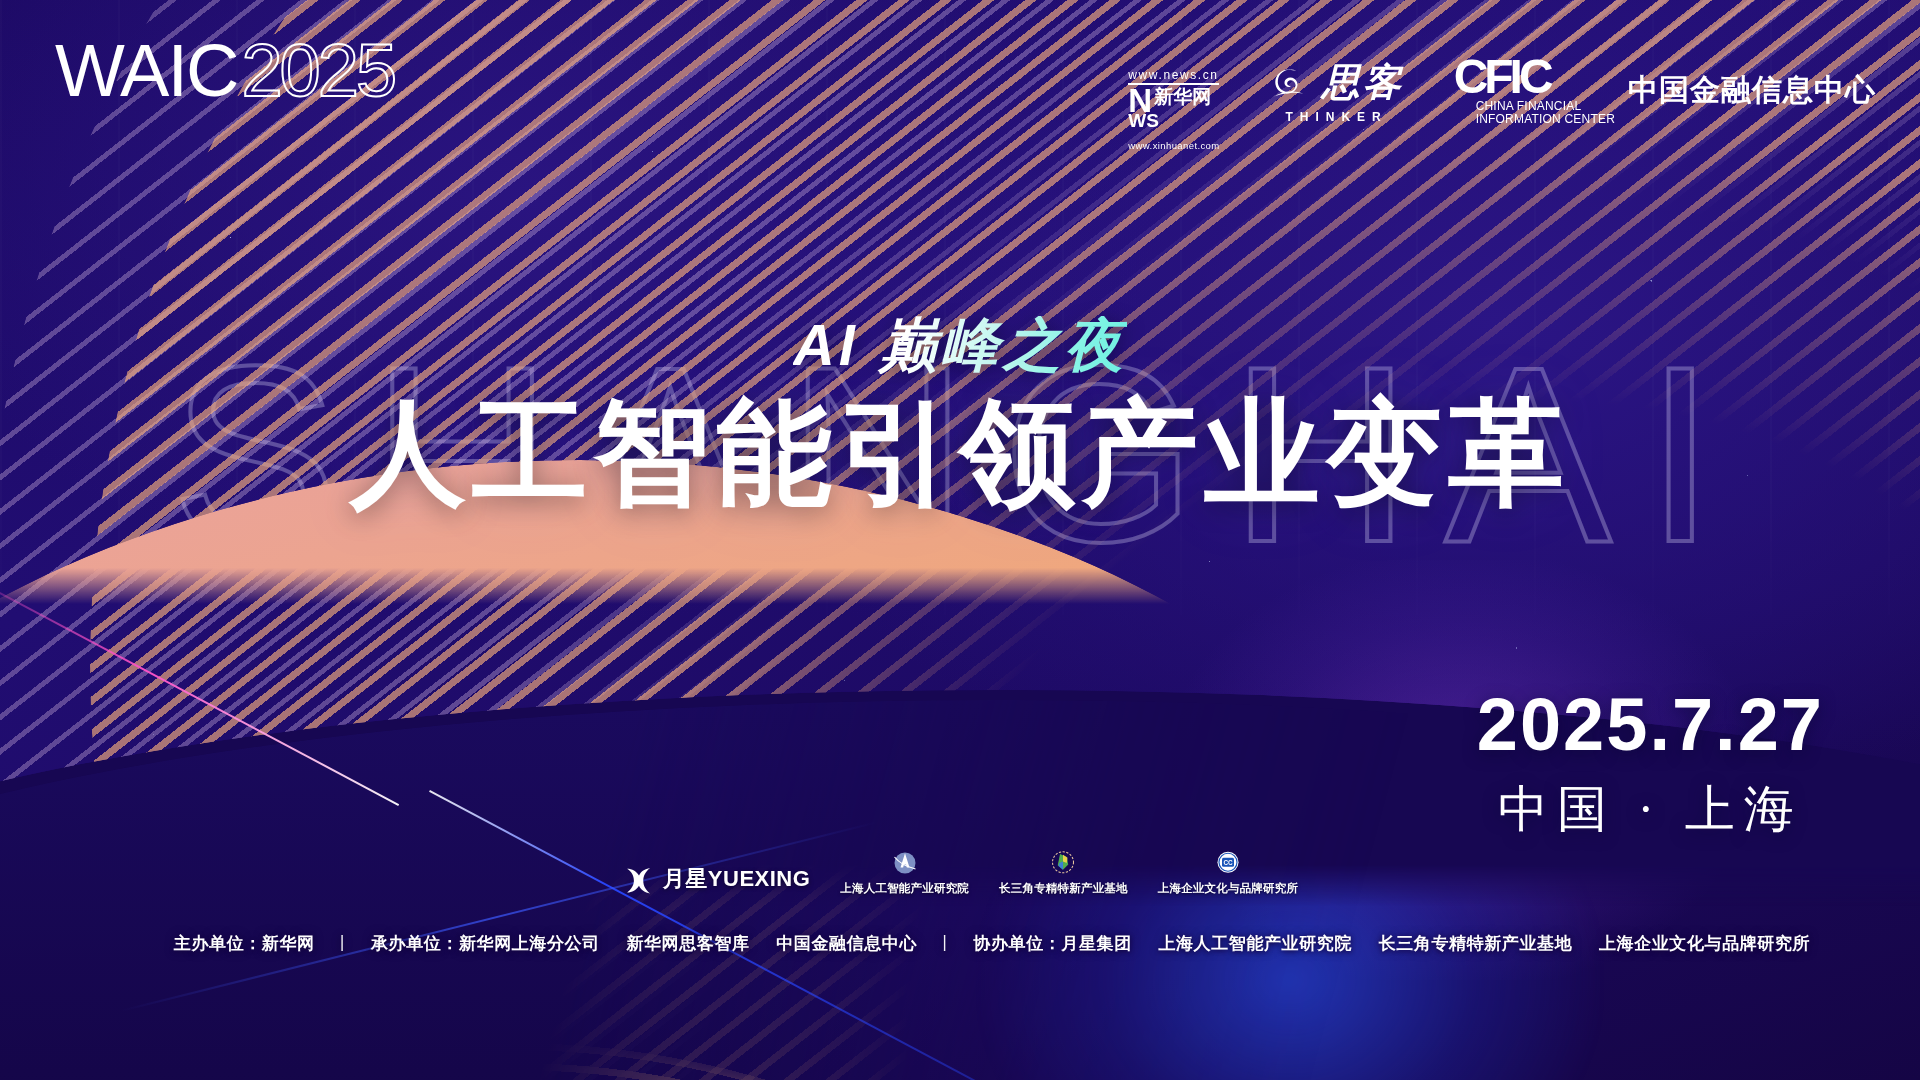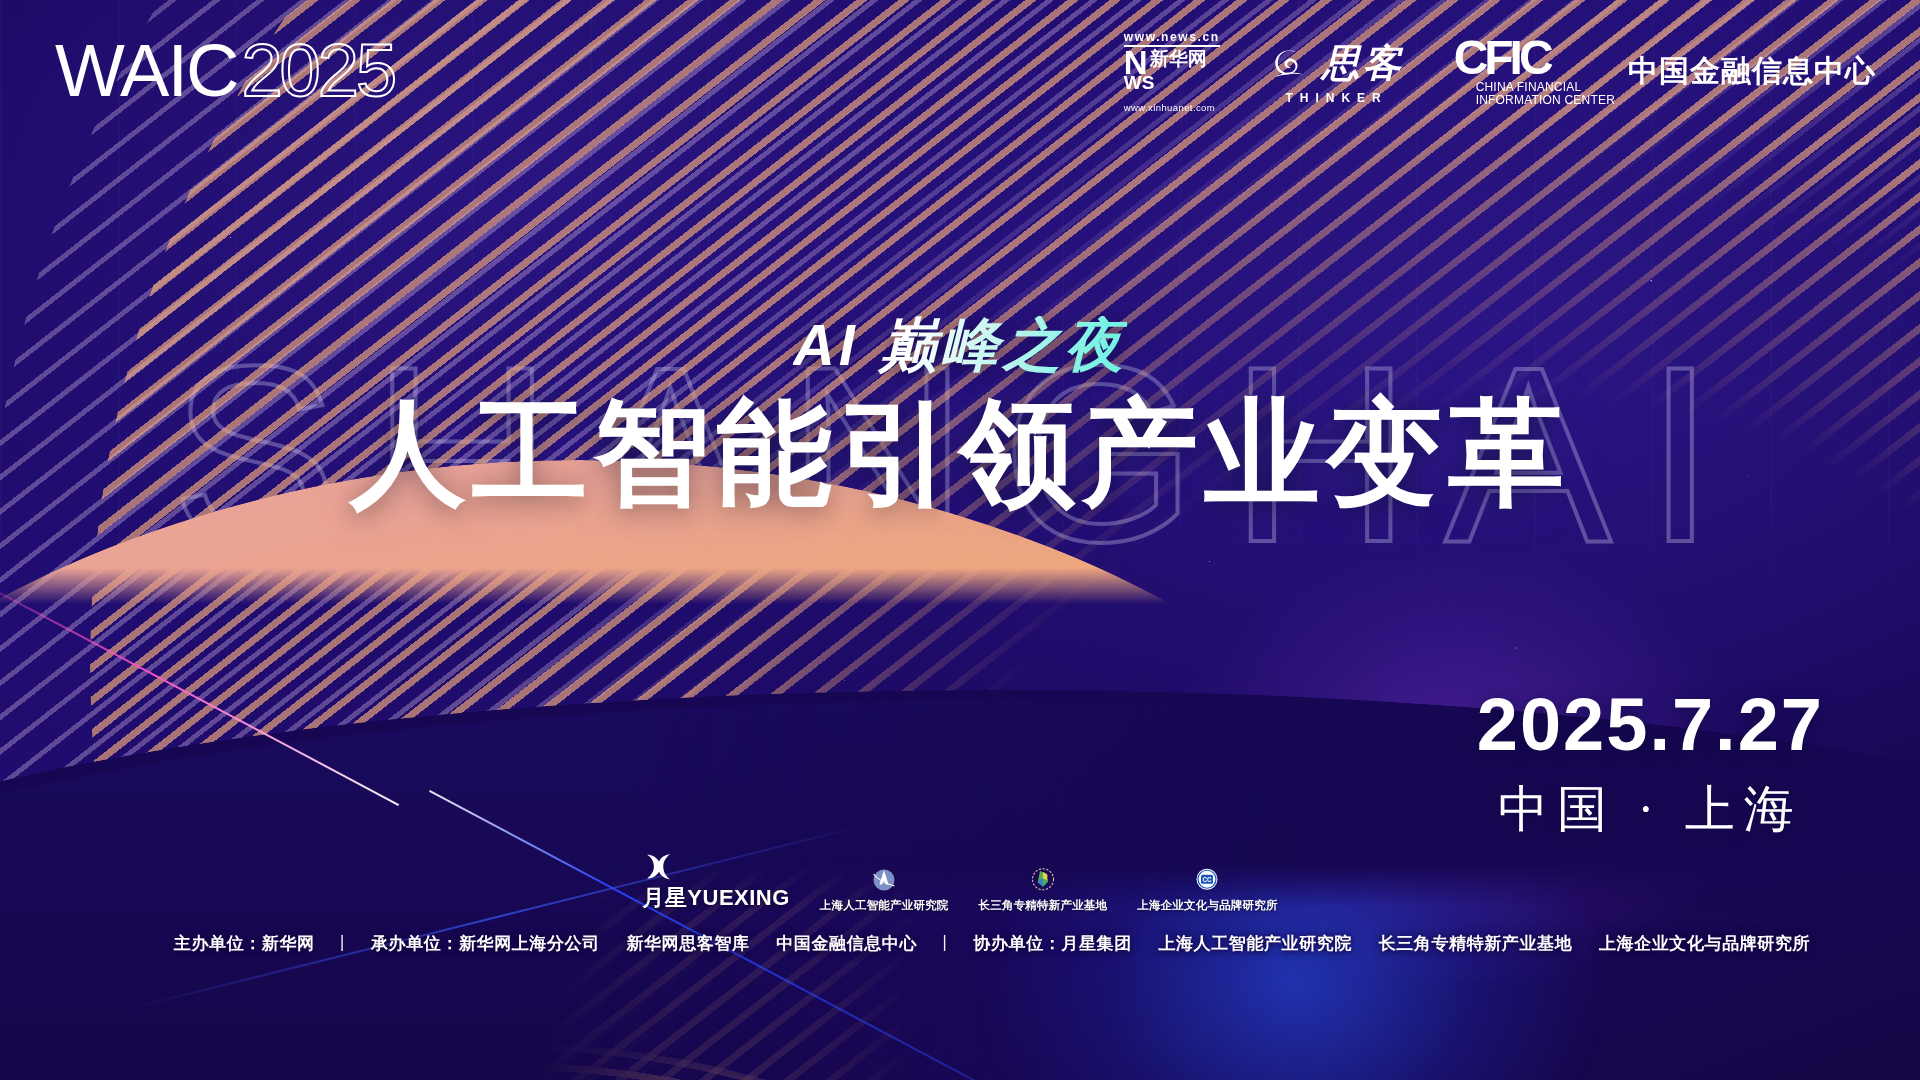--- a/index.html
+++ b/index.html
@@ -218,22 +218,22 @@
 
   #partner-logos {
     position:absolute; right:44px; top:30px;
     display:flex; align-items:center; gap:50px;
   }
   .plogo { display:flex; align-items:center; color:#fff; }
 
   
   #logo-xinhua { flex-direction:column; align-items:flex-start; }
   #xh-url-top {
-    font-size:12px; letter-spacing:1.6px; color:#fff; font-weight:700;
-    border-bottom:2px solid #fff; padding-bottom:1px; margin-bottom:2px;
+    font-size:12px; letter-spacing:1.6px; color:#fff; font-weight:400;
+    border-bottom:2px solid #fff; padding-bottom:1px; margin-bottom:2px;margin-top:38px;
   }
   #xh-mid { display:flex; align-items:flex-start; gap:2px; }
   #xh-N { font-size:33px; font-weight:800; line-height:.86; color:#fff; font-family:"Liberation Sans",sans-serif; }
   #xh-cn { font-size:19px; font-weight:700; line-height:1; color:#fff; letter-spacing:0px; }
   #xh-ws { font-size:19px; font-weight:800; line-height:1; color:#fff; margin-top:-4px; }
   #xh-url-bot { font-size:9.5px; letter-spacing:.4px; color:#fff; margin-top:10px; }
 
   
   #logo-thinker { flex-direction:column; align-items:center; gap:2px; }
   #thinker-row { display:flex; align-items:center; gap:10px; }
@@ -289,21 +289,21 @@
   
   #sponsor-strip {
     position:absolute; left:0; top:848px; width:1920px;
     display:flex; justify-content:center; align-items:flex-end; gap:30px;
   }
   .sponsor { display:flex; flex-direction:column; align-items:center; gap:3px; color:#fff; }
   .sponsor-name { font-size:11.5px; font-weight:700; letter-spacing:.2px; color:#ffffff;
                   text-shadow:0 1px 3px rgba(0,0,0,.6); white-space:nowrap; }
   .sponsor-icon { width:30px; height:30px; display:block; }
 
-  #sponsor-yuexing { flex-direction:column; align-items:flex-start; gap:1px; }
+  #sponsor-yuexing { flex-direction:row; align-items:center; gap:7px; }
   #yx-name { font-size:22px; font-weight:700; letter-spacing:.5px; color:#fff;
              text-shadow:0 1px 4px rgba(0,0,0,.55); }
 
   
   #credits {
     position:absolute; left:0; top:932px; width:1920px;
     text-align:center;
     font-size:17px; font-weight:700; letter-spacing:.6px;
     color:#ffffff;
     text-shadow:0 1px 4px rgba(20,6,60,.9), 0 0 10px rgba(20,6,60,.75);

